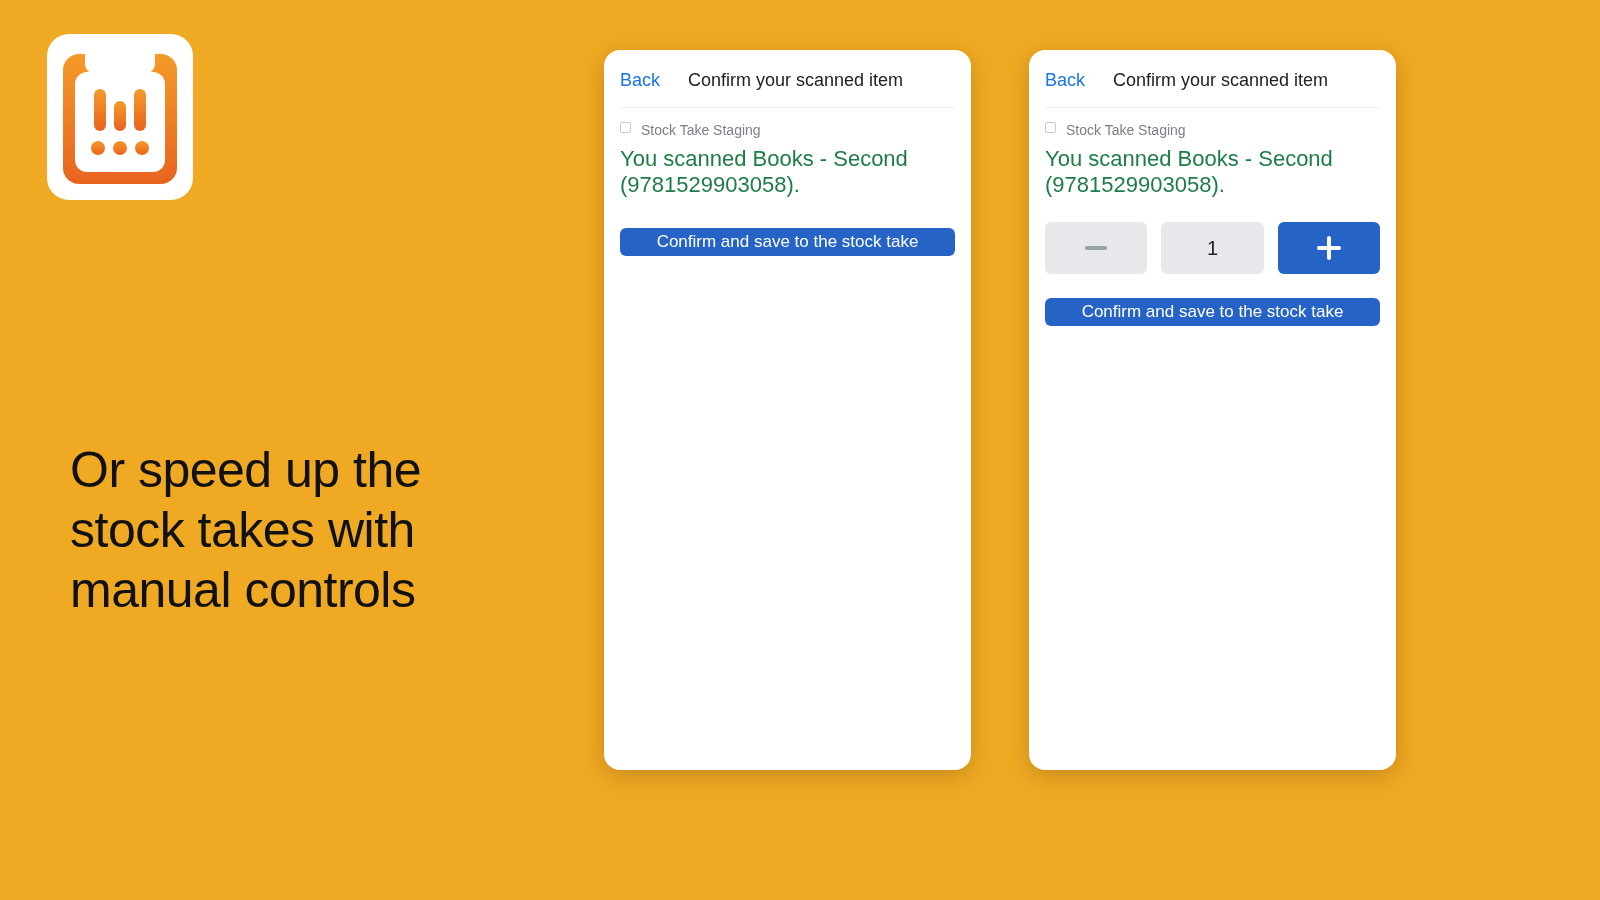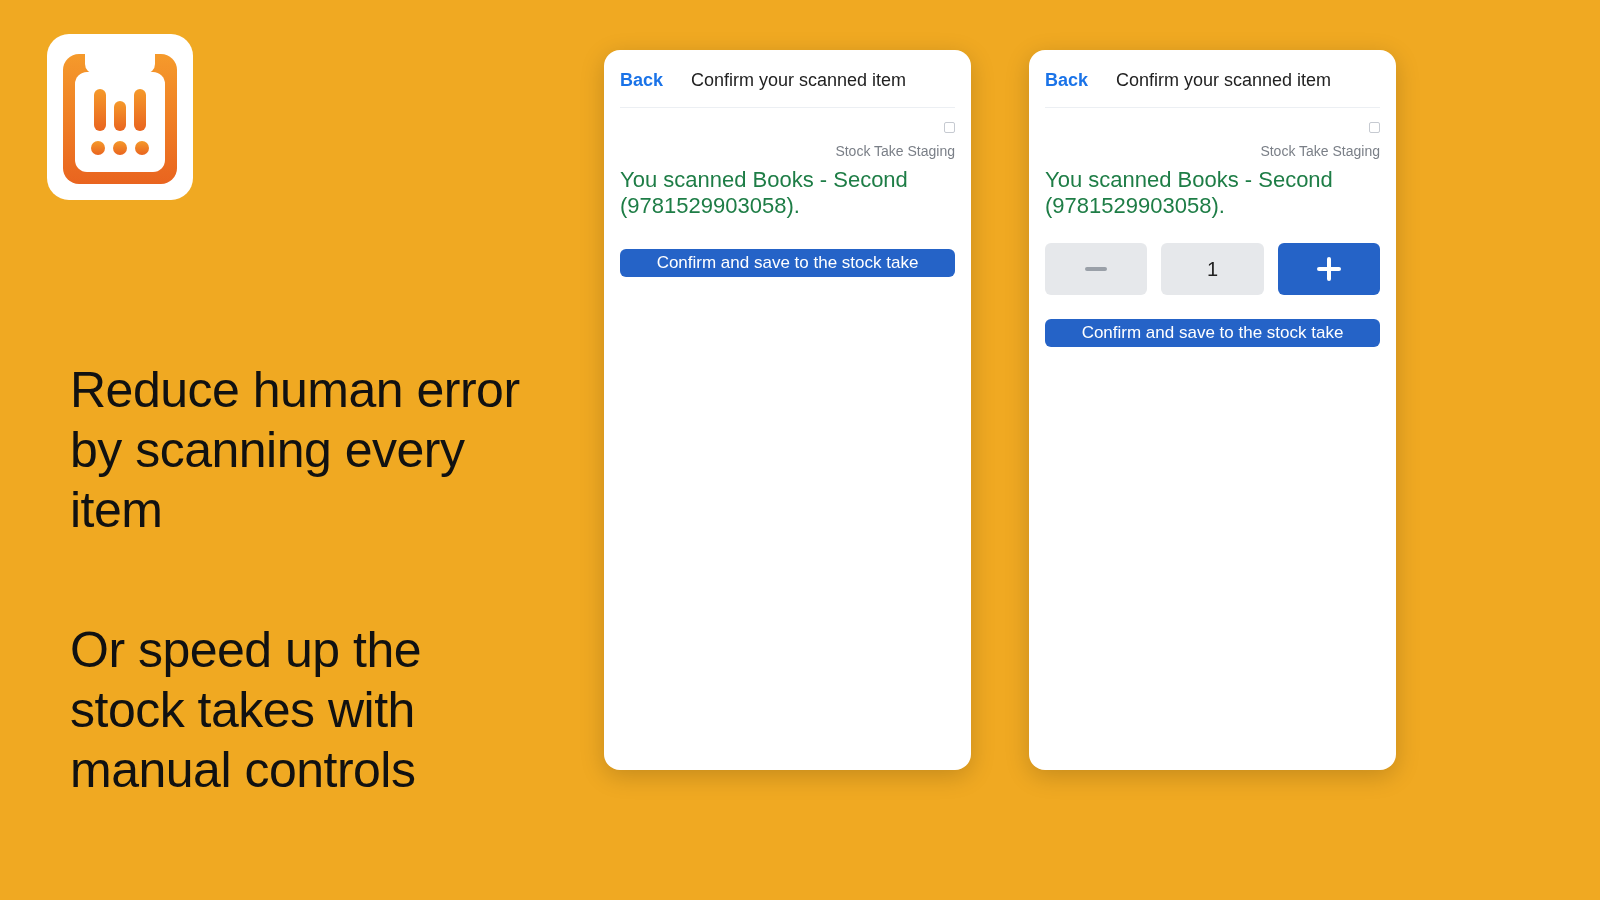--- a/index.html
+++ b/index.html
@@ -108,36 +108,35 @@
     .phone-header {
       display: flex;
       align-items: center;
       gap: 28px;
       padding: 6px 0 16px 0;
       border-bottom: 1px solid #eceff3;
     }
     .back-link {
       color: #1a73e8;
       font-size: 18px;
-      font-weight: 700;
+      font-weight: 400;
       cursor: pointer;
     }
     .phone-title {
       color: #222;
       font-size: 18px;
       font-weight: 400;
     }
     .breadcrumb {
       display: flex;
-      align-items: flex-end;
+      align-items: flex-start;
       gap: 10px;
       margin-top: 14px;
       color: #7a7f87;
       font-size: 14px;
-      flex-direction: column;
     }
     .breadcrumb .bc-icon {
       width: 11px; height: 11px;
       border: 1px solid #c6cad1;
       border-radius: 2px;
     }
     .scanned-msg {
       color: #1e7d46;
       font-size: 22px;
       margin-top: 8px;
@@ -216,21 +215,20 @@
       <div class="app-icon-dots">
           <span></span>
           <span></span>
           <span></span>
         </div>
     </div>
   </div>
 </div>
 
 <div class="marketing">
-  <div>Reduce human error by scanning every item</div>
   <div class="block2">Or speed up the stock takes with manual controls</div>
 </div>
 
 <div class="phone phone-a">
   <div class="phone-header">
     <span class="back-link">Back</span>
     <span class="phone-title">Confirm your scanned item</span>
   </div>
   <div class="breadcrumb">
     <span class="bc-icon"></span>

